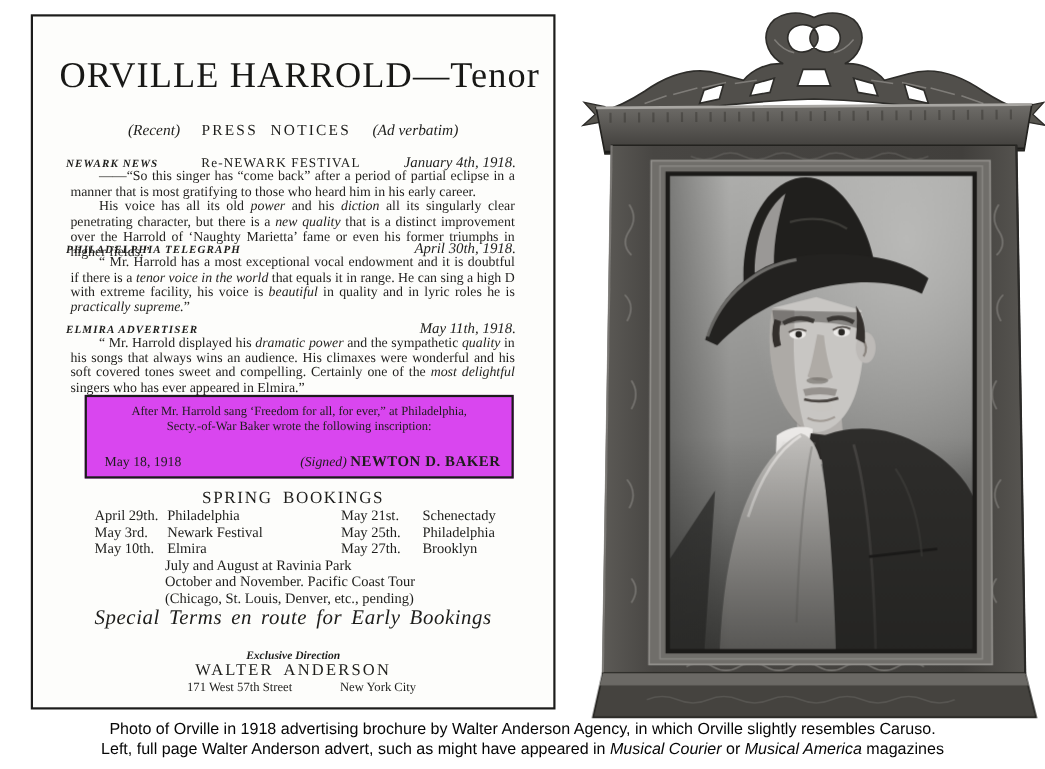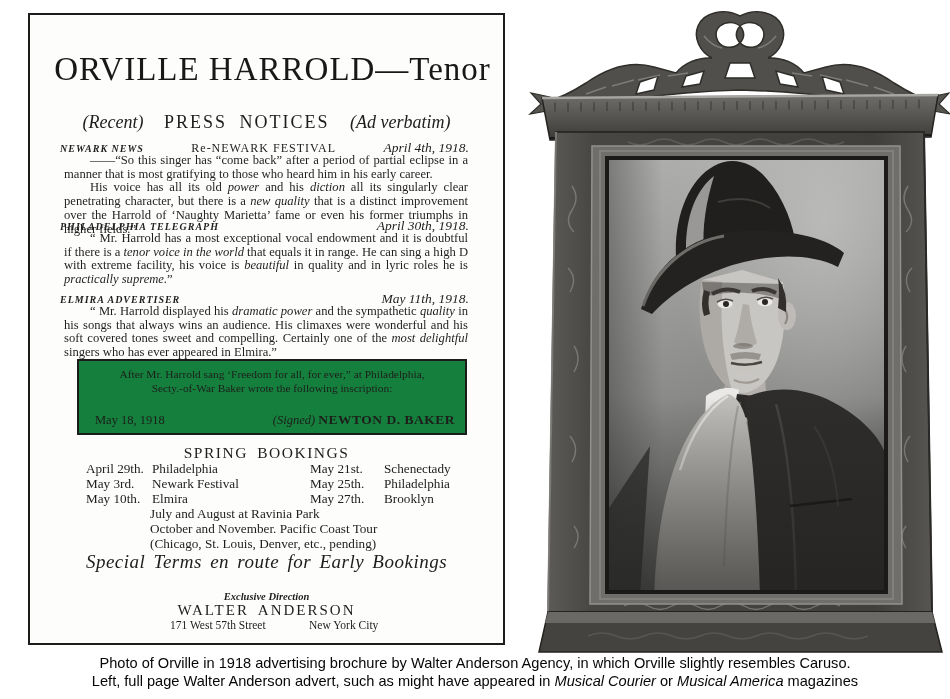--- a/index.html
+++ b/index.html
@@ -14,39 +14,39 @@
   .page{
     position:absolute;left:28px;top:13px;width:477px;height:632px;
     border:2px solid #1c1c1b;box-sizing:border-box;background:#fdfdfb;
   }
   .advert-title{
     position:absolute;top:36px;left:12px;right:0;text-align:center;
     font-size:33px;letter-spacing:1px;white-space:nowrap;color:#181816;
   }
   .press-header{
     position:absolute;top:97px;left:0;right:0;text-align:center;
-    font-size:18px;white-space:nowrap;
+    font-size:14px;white-space:nowrap;
   }
   .press-header .ph-side{font-style:italic;}
   .press-header .ph-main{letter-spacing:2px;word-spacing:6px;margin:0 16px;}
   .notice-head{
     position:absolute;left:30px;right:34px;display:flex;align-items:baseline;
     justify-content:space-between;white-space:nowrap;
   }
   .n-source{font-style:italic;font-weight:bold;font-size:10px;letter-spacing:1px;}
   .n-sub{font-size:12px;letter-spacing:1px;}
   .n-date{font-style:italic;font-size:13.5px;}
   .n-body{position:absolute;left:34px;width:404px;}
   .n-body p{
     margin:0;font-size:12.6px;line-height:13.7px;text-align:justify;
     text-indent:26px;color:#201f1d;
   }
   .insc-box{
     position:absolute;left:47px;top:344px;width:390px;height:76px;
-    border:2px solid #1c1c1b;box-sizing:border-box;background:#15803d;
+    border:2px solid #1c1c1b;box-sizing:border-box;background:#d946ef;
   }
   .insc-line{position:absolute;left:0;right:0;text-align:center;font-size:11.4px;white-space:nowrap;}
   .insc-quote{position:absolute;left:0;right:0;text-align:center;font-weight:bold;font-size:13px;white-space:nowrap;}
   .insc-bottom{position:absolute;left:16px;right:10px;top:51px;display:flex;justify-content:space-between;align-items:baseline;}
   .insc-date{font-size:12.5px;}
   .insc-signed{font-size:12.5px;}
   .insc-signed .seg-b{font-size:13.5px;letter-spacing:0.5px;}
   .bookings-title{
     position:absolute;top:429px;left:0;right:0;text-align:center;
     font-size:15.5px;letter-spacing:1.5px;word-spacing:4px;
@@ -87,21 +87,21 @@
 
   <div class="press-header">
     <span class="ph-side">(Recent)</span>
     <span class="ph-main">PRESS NOTICES</span>
     <span class="ph-side">(Ad verbatim)</span>
   </div>
 
   <div class="notice-head" style="top:125px;">
     <span class="n-source">NEWARK NEWS</span>
     <span class="n-sub">Re-NEWARK FESTIVAL</span>
-    <span class="n-date">April 4th, 1918.</span>
+    <span class="n-date">January 4th, 1918.</span>
   </div>
   <div class="n-body" style="top:139px;">
     <p><span>——“So this singer has “come back” after a period of partial eclipse in a manner that is most gratifying to those who heard him in his early career.</span></p>
     <p><span>His voice has all its old </span><span class="seg-i">power</span><span> and his </span><span class="seg-i">diction</span><span> all its singularly clear penetrating character, but there is a </span><span class="seg-i">new quality</span><span> that is a distinct improvement over the Harrold of ‘Naughty Marietta’ fame or even his former triumphs in higher fields.”</span></p>
   </div>
 
   <div class="notice-head" style="top:203px;">
     <span class="n-source">PHILADELPHIA TELEGRAPH</span>
     <span class="n-date">April 30th, 1918.</span>
   </div>

